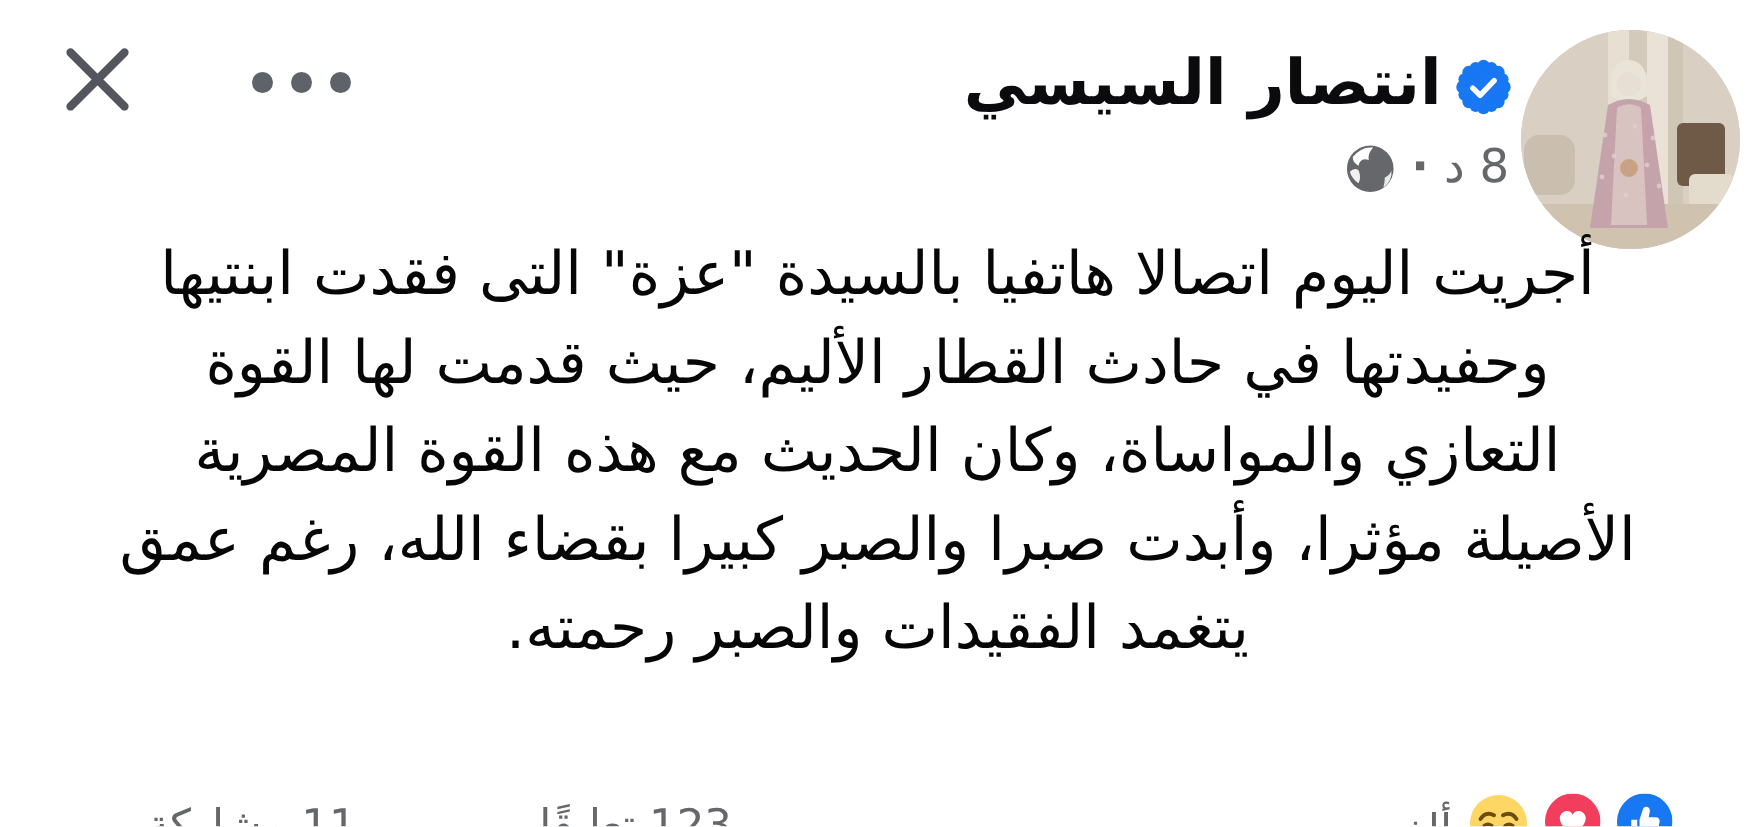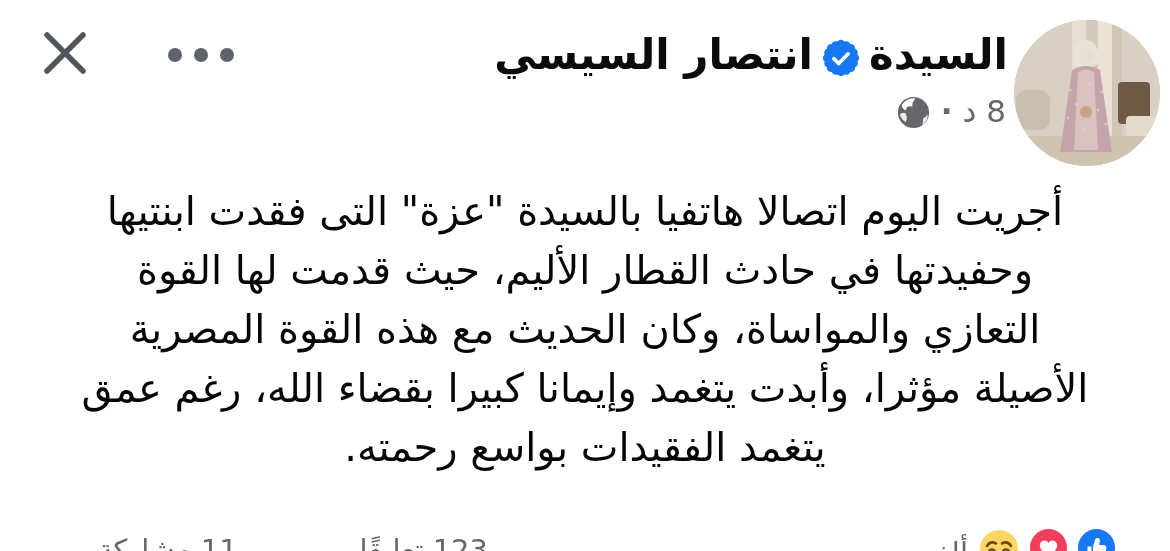--- a/index.html
+++ b/index.html
@@ -34,21 +34,21 @@
     position:absolute;top:92px;right:164px;direction:rtl;
     display:flex;align-items:center;gap:10px;
     font-size:31px;color:#65676b;white-space:nowrap;
   }
   .meta-row .dot{font-weight:bold;}
   .globe{width:35px;height:35px;display:inline-block;margin-top:3px;}
   
   .post-body{
     position:absolute;top:154px;left:48px;right:48px;
     direction:rtl;text-align:center;color:#060607;
-    font-size:40px;line-height:59px;font-weight:500;margin-top:28px;
+    font-size:40px;line-height:59px;font-weight:500;
   }
   .post-body .line{white-space:nowrap;}
   
   .engage-left{
     position:absolute;left:98px;top:533px;width:390px;
     direction:rtl;display:flex;justify-content:space-between;
     font-size:29px;color:#65676b;white-space:nowrap;cursor:pointer;
   }
   .engage-right{
     position:absolute;right:55px;top:529px;
@@ -104,21 +104,20 @@
           <circle cx="84" cy="90" r="1.6"></circle>
           <circle cx="92" cy="104" r="1.6"></circle>
         <circle cx="70" cy="110" r="1.6"></circle>
           <circle cx="76" cy="64" r="1.6"></circle>
       </g>
       <circle cx="72" cy="92" r="6" fill="#c9a184"></circle>
     </svg>
   </div>
 
   <div class="name-row">
-    <span>السيدة</span>
     <span class="badge">
       <svg viewBox="0 0 40 40" width="38" height="38">
         <g fill="#1877f2">
           <circle cx="20" cy="20" r="15.5"></circle>
           <circle cx="34.5" cy="20" r="4.6"></circle>
             <circle cx="5.5" cy="20" r="4.6"></circle>
           <circle cx="20" cy="34.5" r="4.6"></circle>
             <circle cx="20" cy="5.5" r="4.6"></circle>
           <circle cx="30.25" cy="30.25" r="4.6"></circle>
             <circle cx="9.75" cy="9.75" r="4.6"></circle>
@@ -151,22 +150,22 @@
         <path d="M4 20 Q7 17 10 19 Q12 24 10 28 Q5.5 25 4 20 Z" fill="#ffffff" opacity="0.9"></path>
         <path d="M28 24 Q32 22 32.5 19 Q33.5 26 27 31 Q28 27 28 24 Z" fill="#ffffff" opacity="0.85"></path>
       </svg>
     </span>
   </div>
 
   <div class="post-body">
     <div class="line">أجريت اليوم اتصالا هاتفيا بالسيدة "عزة" التى فقدت ابنتيها</div>
     <div class="line">وحفيدتها في حادث القطار الأليم، حيث قدمت لها القوة</div>
     <div class="line">التعازي والمواساة، وكان الحديث مع هذه القوة المصرية</div>
-    <div class="line">الأصيلة مؤثرا، وأبدت يتغمد وإيمانا كبيرا بقضاء الله، رغم عمق</div>
-    <div class="line">يتغمد الفقيدات بواسع رحمته.</div>
+    <div class="line">الأصيلة مؤثرا، وأبدت صبرا والصبر كبيرا بقضاء الله، رغم عمق</div>
+    <div class="line">يتغمد الفقيدات والصبر رحمته.</div>
   </div>
 
   <div class="engage-left">
     <span>123 تعليقًا</span>
     <span>11 مشاركة</span>
   </div>
 
   <div class="engage-right">
     <span class="count">ألف</span>
     <span class="reaction">

